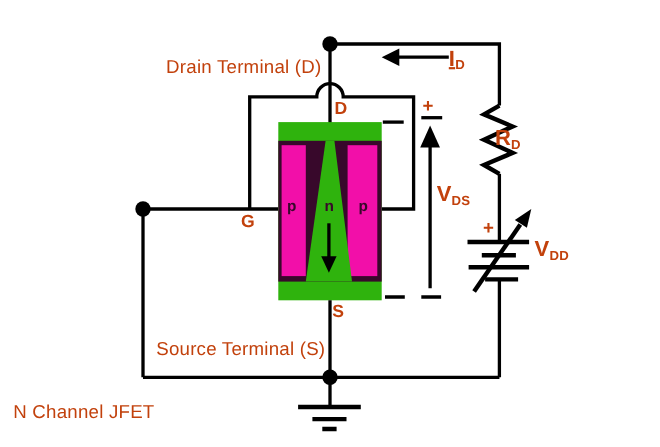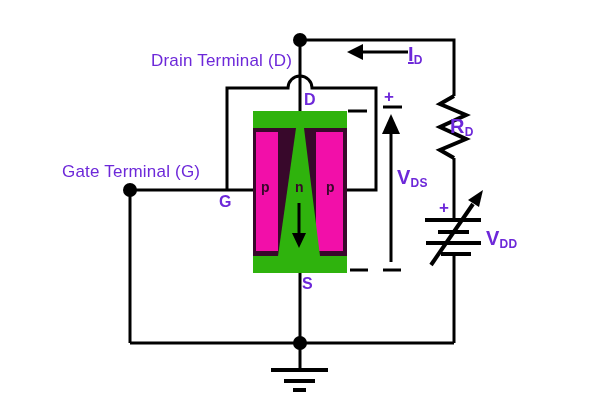--- a/index.html
+++ b/index.html
@@ -10,21 +10,21 @@
     overflow:hidden;
   }
   .stage svg{position:absolute;left:0;top:0;}
   .wire{stroke:var(--c-wire,#000);stroke-width:3;fill:none;}
   .wire-thick{stroke-width:4;}
   .blk{fill:var(--c-wire,#000);stroke:none;}
   .fill-green{fill:var(--c-green,#2fb30d);}
   .fill-magenta{fill:var(--c-magenta,#f20fa9);}
   .fill-dark{fill:var(--c-dark,#38082b);}
   .lbl{
-    position:absolute;color:#6d28d9;white-space:nowrap;
+    position:absolute;color:#c2410c;white-space:nowrap;
     font-size:17px;line-height:1.15;letter-spacing:0.2px;
   }
   .pin{font-size:16px;font-weight:600;}
   .region{font-size:14px;font-weight:700;color:var(--c-dark,#38082b);}
   .q{font-size:20px;font-weight:600;}
   .q .sub{font-size:12px;vertical-align:-3px;font-weight:600;}
   .plus{font-size:17px;font-weight:700;}
 </style>
 </head>
 <body>
@@ -96,23 +96,24 @@
       <polygon class="blk" points="391,114 382,134 400,134"></polygon>
       <path class="wire" d="M348,111 H367"></path>
       <path class="wire" d="M383,107 H402"></path>
       <path class="wire" d="M350,270 H368"></path>
       <path class="wire" d="M383,270 H401"></path>
     </g>
   </svg>
 
   <div class="lbl" style="left:151px;top:51px;">Drain Terminal (D)</div>
 
-  <div class="lbl" style="left:62px;top:162px;">Gate Terminal (G)</div>
 
+  <div class="lbl" style="left:142px;top:308px;">Source Terminal (S)</div>
 
+  <div class="lbl" style="left:12px;top:365px;">N Channel JFET</div>
 
   <div class="lbl pin" style="left:304px;top:91px;">D</div>
 
   <div class="lbl pin" style="left:219px;top:193px;">G</div>
 
   <div class="lbl pin" style="left:302px;top:275px;">S</div>
 
   <div class="lbl region" style="left:261px;top:179px;">p</div>
 
   <div class="lbl region" style="left:295px;top:179px;">n</div>
@@ -124,21 +125,21 @@
   </div>
 
   <div class="lbl q" style="left:450px;top:115px;">
     <span class="base">R</span><span class="sub">D</span>
   </div>
 
   <div class="lbl q" style="left:397px;top:166px;">
     <span class="base">V</span><span class="sub">DS</span>
   </div>
 
-  <div class="lbl q" style="left:486px;top:227px;">
+  <div class="lbl q" style="left:486px;top:216px;">
     <span class="base">V</span><span class="sub">DD</span>
   </div>
 
   <div class="lbl plus" style="left:384px;top:87px;">+</div>
 
   <div class="lbl plus" style="left:439px;top:198px;">+</div>
 
 </div>
 
 </body></html>

